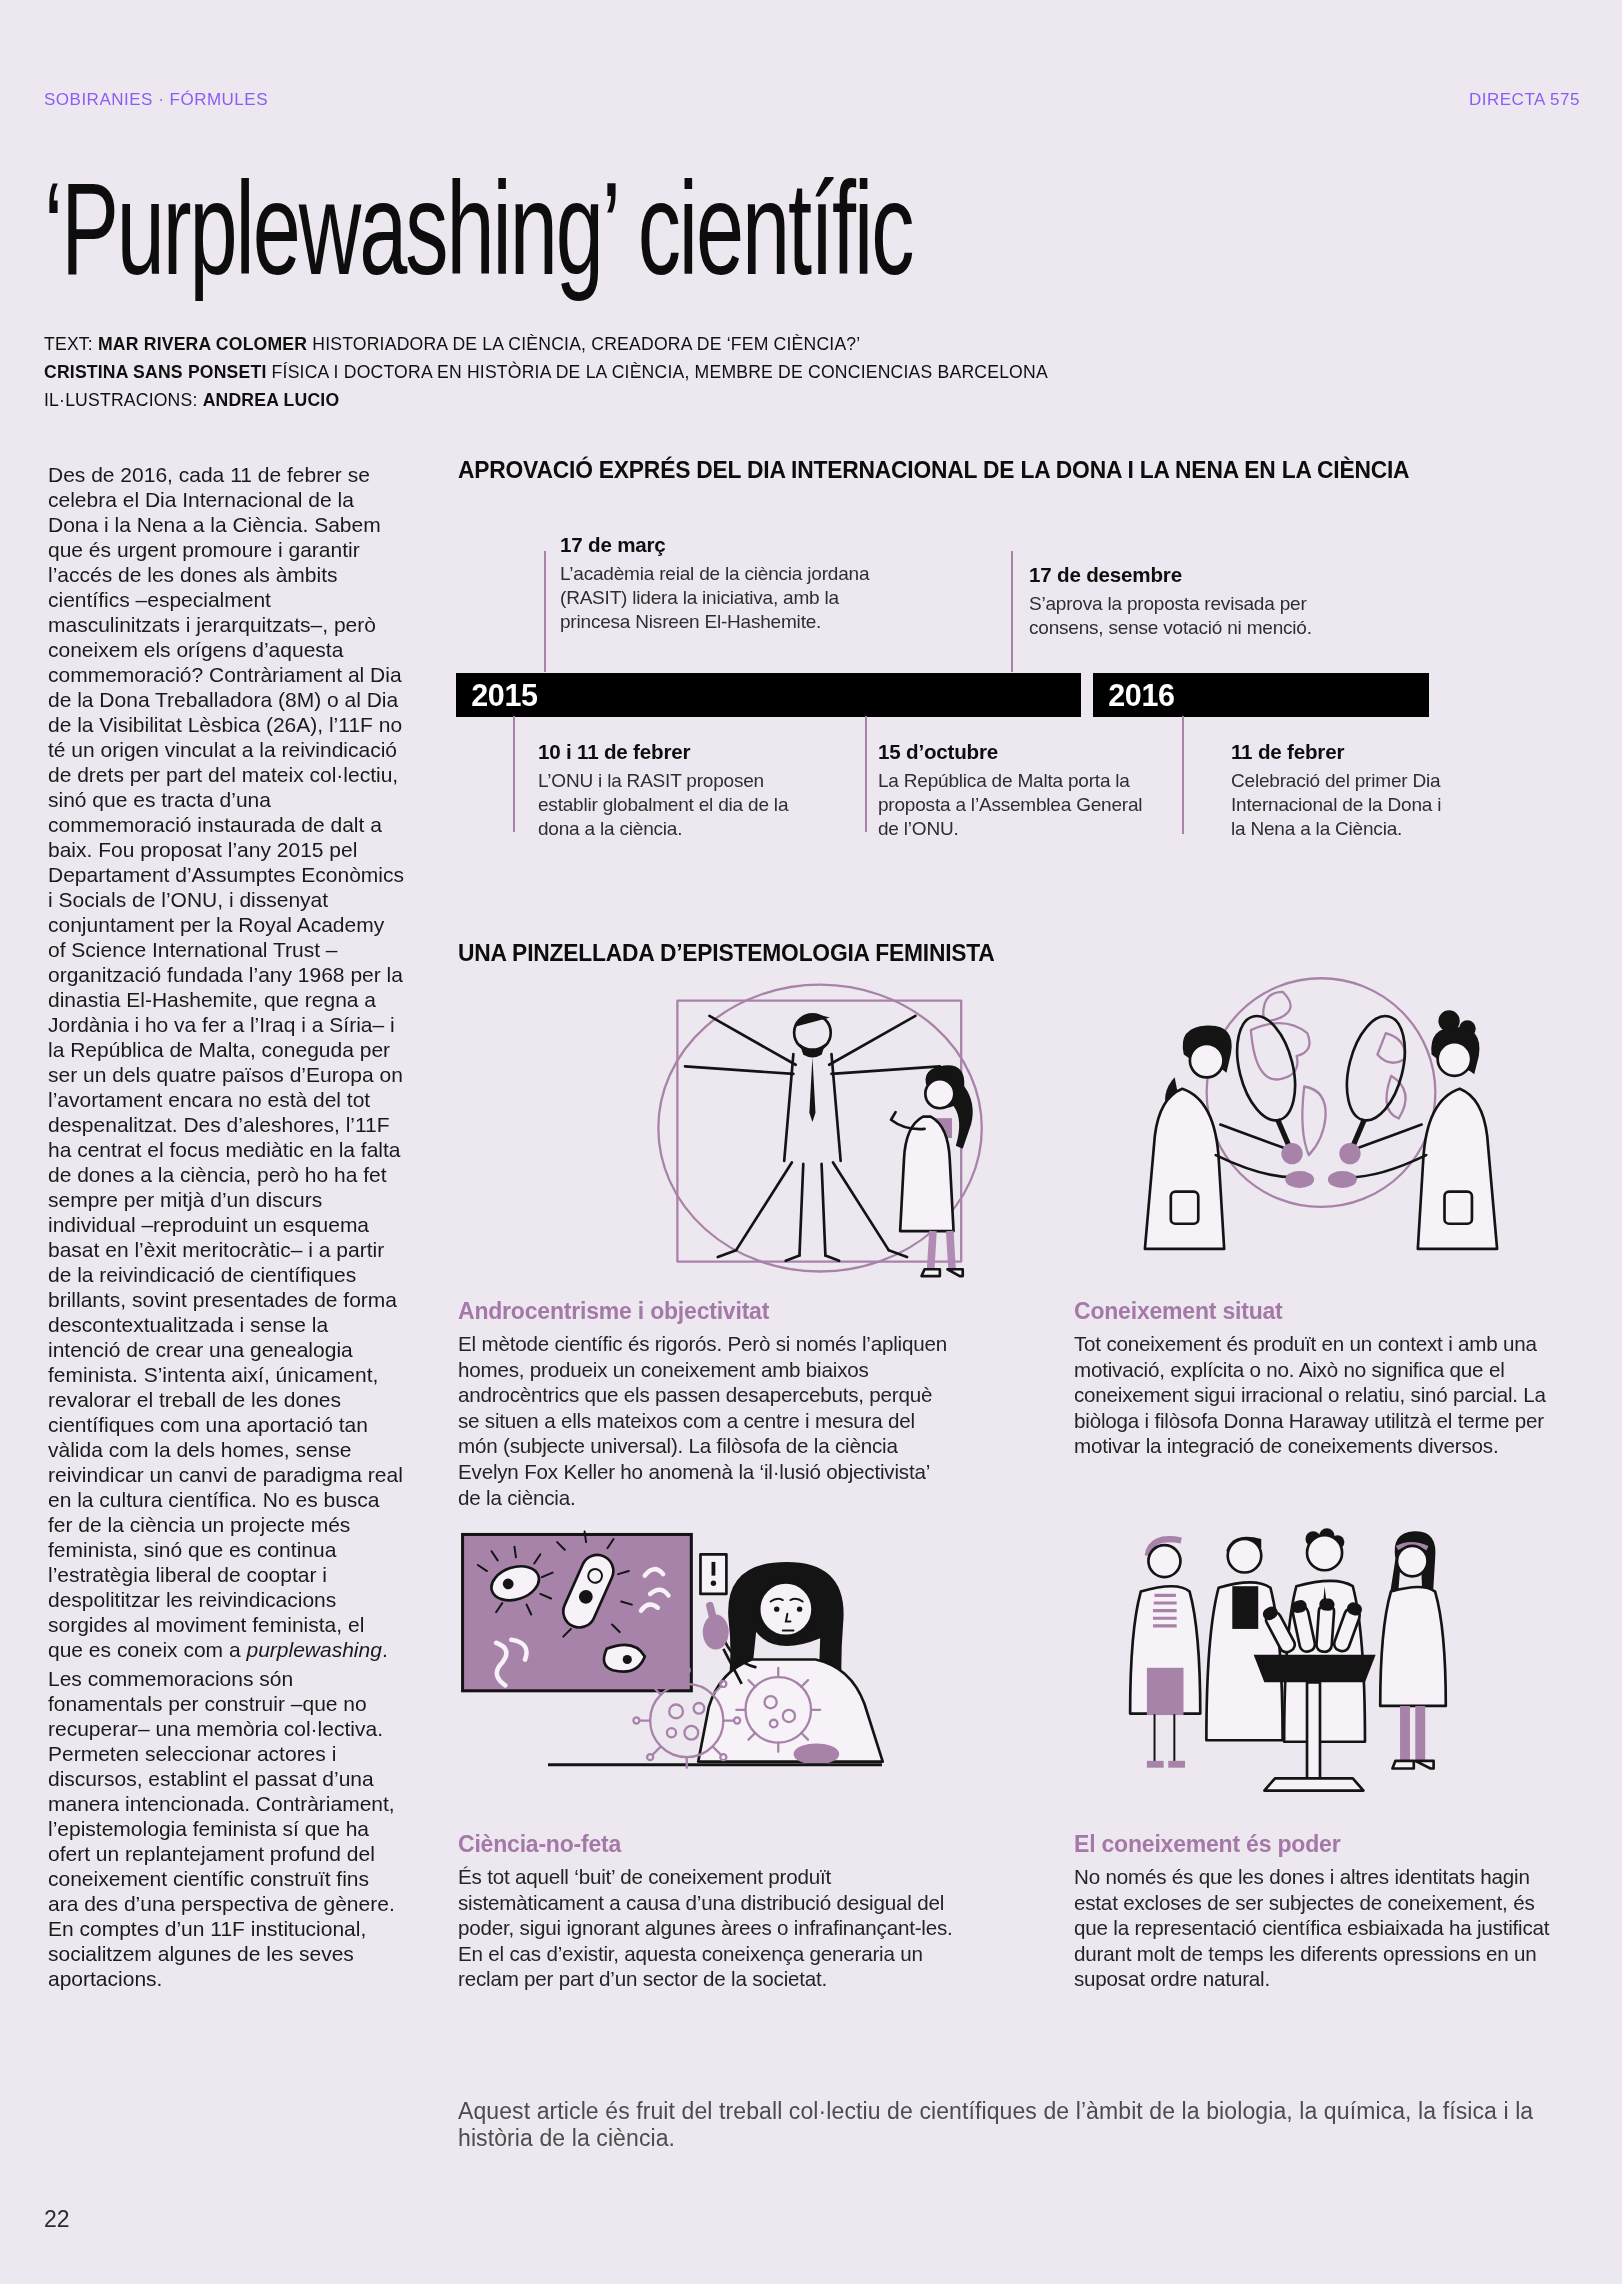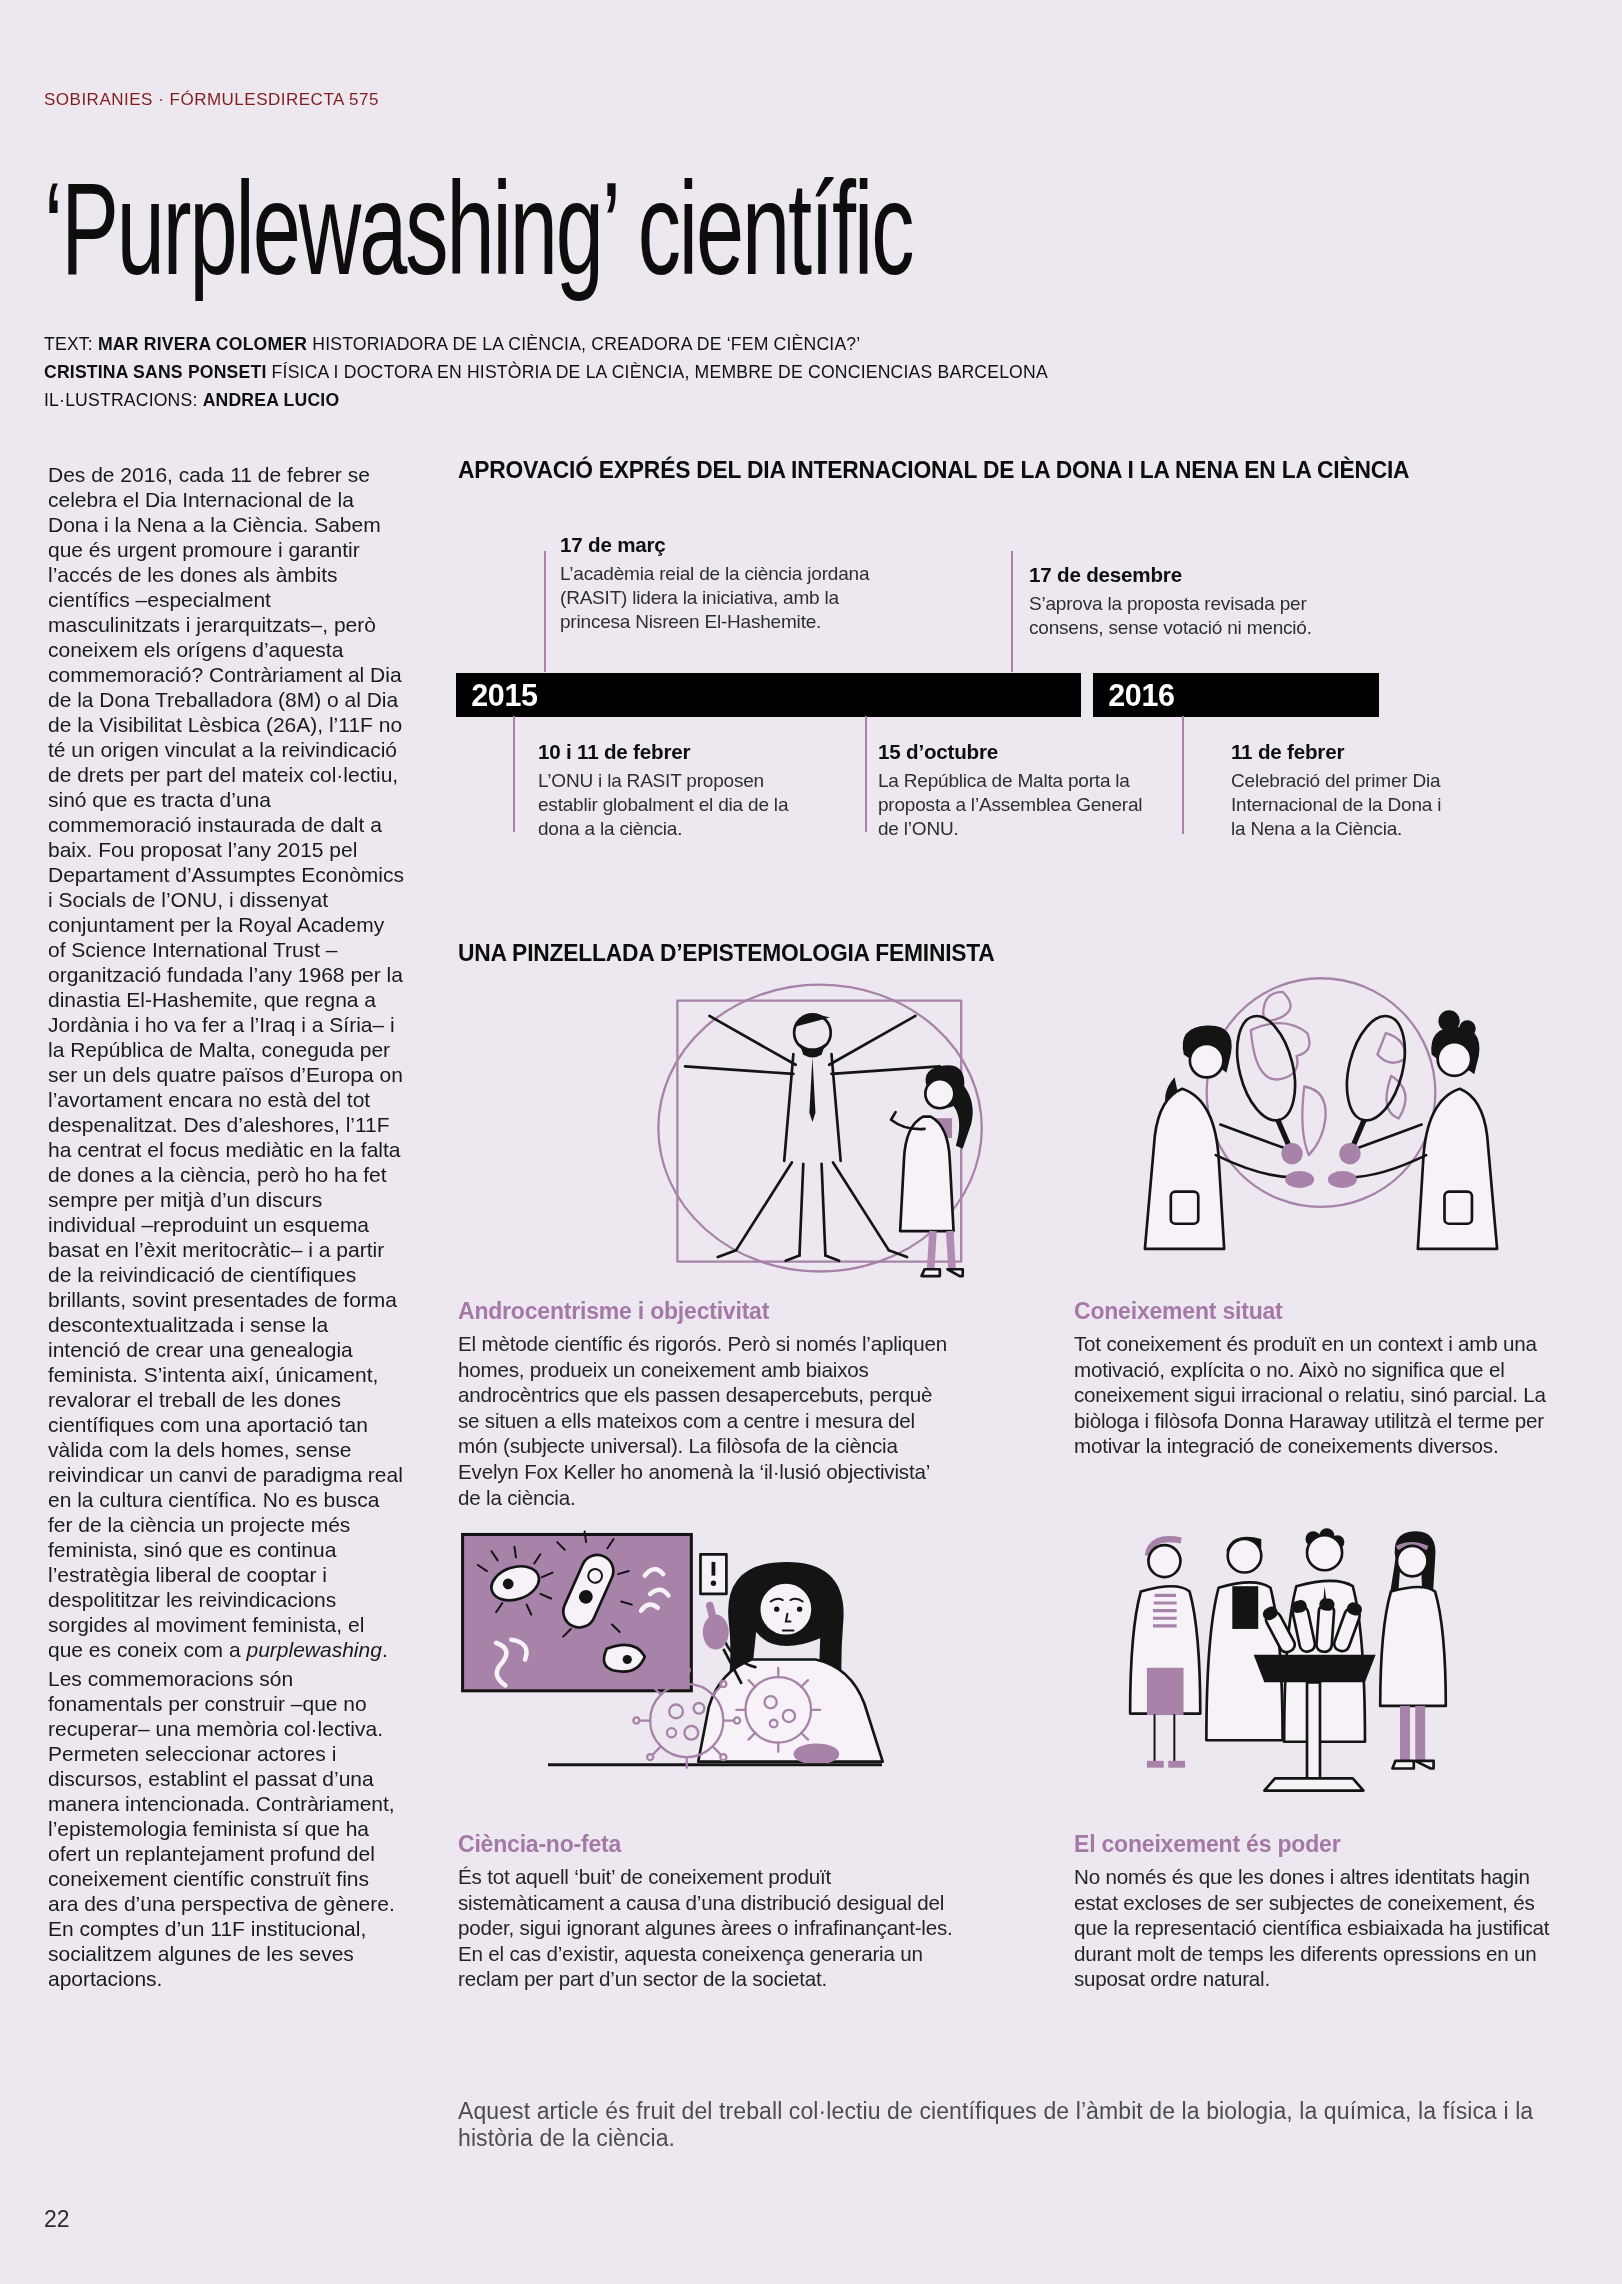--- a/index.html
+++ b/index.html
@@ -3,22 +3,22 @@
 <meta charset="utf-8">
 <style>
   html,body{margin:0;padding:0;}
   body{
     width:1623px;height:2284px;background:#EDE8EF;
     font-family:"Liberation Sans", sans-serif;color:#161616;
     position:relative;overflow:hidden;
   }
   .abs{position:absolute;}
   
-  .topbar{left:44px;top:90px;width:1536px;display:flex;justify-content:flex-start;
-    font-size:17px;letter-spacing:0.5px;color:#7f1d1d;}
+  .topbar{left:44px;top:90px;width:1536px;display:flex;justify-content:space-between;
+    font-size:17px;letter-spacing:0.5px;color:#8b5cf6;}
   
   .main-title{left:44px;top:153px;font-size:131px;font-weight:400;letter-spacing:-3.1px;
     transform:scaleX(.66);transform-origin:left top;white-space:nowrap;color:#0d0d0d;}
   
   .byline{left:44px;top:330px;font-size:17.6px;line-height:28px;letter-spacing:0.2px;color:#101010;}
   .byline b{font-weight:700;}
   
   .intro{left:44px;top:458px;width:365px;font-size:21px;line-height:25px;color:#1a1a1a;}
   .intro p{margin:4px;}
   
@@ -79,21 +79,21 @@
     <div class="tl-text">L’acadèmia reial de la ciència jordana (RASIT) lidera la iniciativa, amb la princesa Nisreen El-Hashemite.</div>
   </div>
   <div class="tl-event" style="left:1029px;top:563px;width:290px;">
     <div class="tl-date">17 de desembre</div>
     <div class="tl-text">S’aprova la proposta revisada per consens, sense votació ni menció.</div>
   </div>
 
   <div class="year-bar" style="left:456px;width:625px;">
       <span>2015</span>
     </div>
-  <div class="year-bar" style="left:1093px;width:286px;">
+  <div class="year-bar" style="left:1093px;width:336px;">
       <span>2016</span>
     </div>
 
   <div class="tick" style="left:513px;top:716px;height:116px;"></div>
   <div class="tick" style="left:865px;top:716px;height:116px;"></div>
   <div class="tick" style="left:1182px;top:716px;height:118px;"></div>
 
   <div class="tl-event" style="left:538px;top:740px;width:260px;">
     <div class="tl-date">10 i 11 de febrer</div>
     <div class="tl-text">L’ONU i la RASIT proposen establir globalment el dia de la dona a la ciència.</div>

